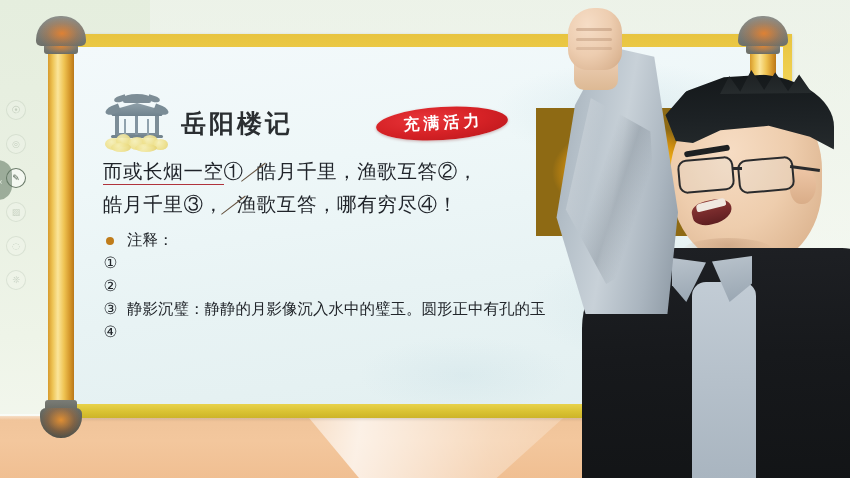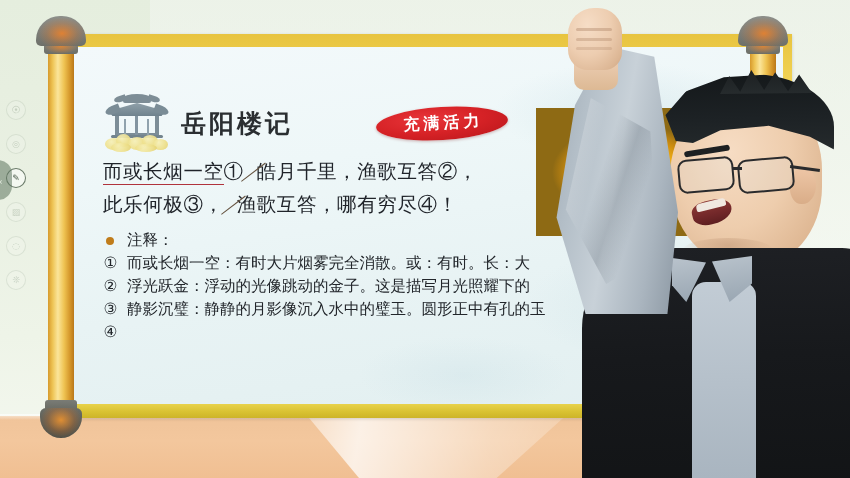--- a/index.html
+++ b/index.html
@@ -400,38 +400,36 @@
 
         <div class="badge">
           <span>充满活力</span>
         </div>
 
         <div class="sentence-block">
           <div class="sentence">
             <span class="u-red">而或长烟一空</span><span>①</span><span class="slash">／</span><span>皓月千里，渔歌互答</span><span>②</span><span>，</span>
           </div>
           <div class="sentence">
-            <span>此乐何极</span><span>③</span><span>，</span><span class="slash">／</span><span>渔歌互答，哪有穷尽</span><span>④</span><span>！</span>
+            <span>皓月千里</span><span>③</span><span>，</span><span class="slash">／</span><span>渔歌互答，哪有穷尽</span><span>④</span><span>！</span>
           </div>
         </div>
 
         <div class="notes">
           <div class="note-line">
             <span class="marker"><i class="dot-marker"></i></span>
             <span>注释：</span>
           </div>
 
           <div class="note-line">
             <span class="marker">①</span>
-            <span>而或长烟一空：有时大片烟雾完全消散。或：有时。长：大</span>
           </div>
 
           <div class="note-line">
             <span class="marker">②</span>
-            <span>浮光跃金：浮动的光像跳动的金子。这是描写月光照耀下的</span>
           </div>
 
           <div class="note-line">
             <span class="marker">③</span>
             <span>静影沉璧：静静的月影像沉入水中的璧玉。圆形正中有孔的玉</span>
           </div>
 
           <div class="note-line">
             <span class="marker">④</span>
           </div>

